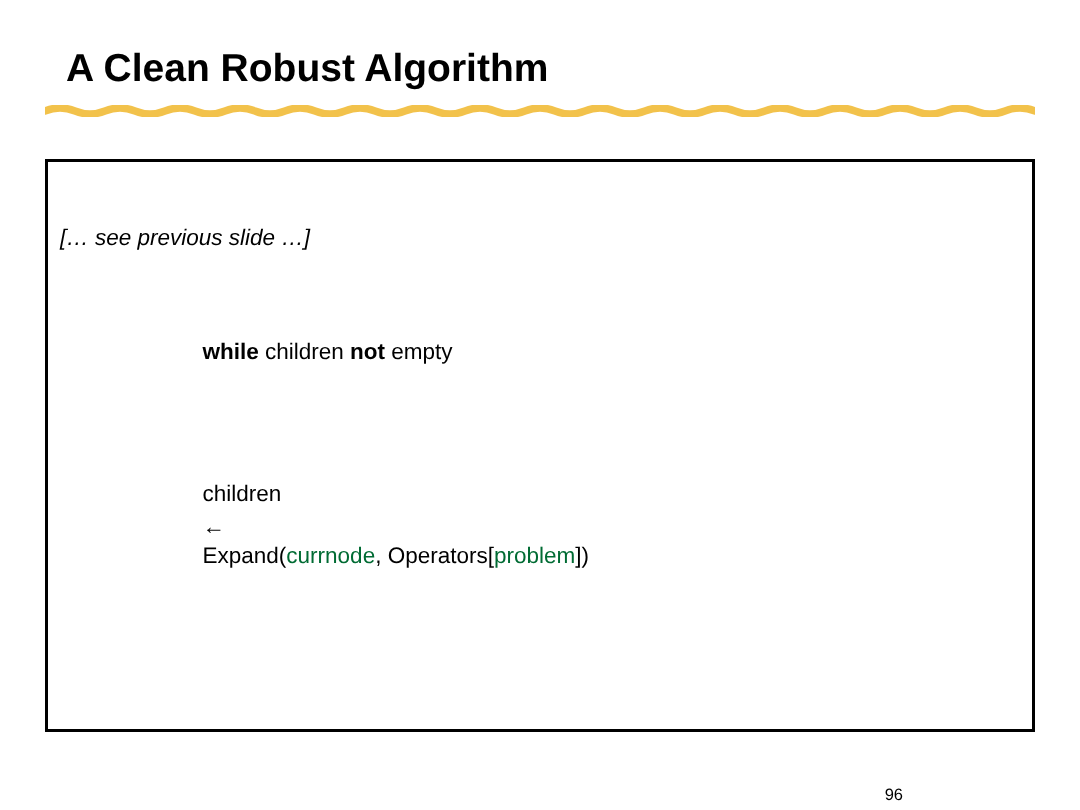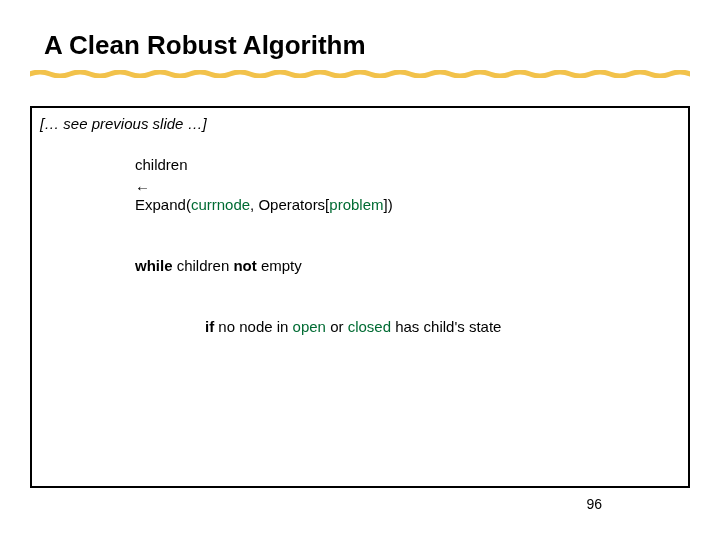--- a/index.html
+++ b/index.html
@@ -45,43 +45,44 @@
     border: 2px solid #000;
     box-sizing: border-box;
     padding: 6px 8px 6px 8px;
   }
   .line {
     font-size: 15px;
     line-height: 1.35;
     white-space: pre;
     font-family: Verdana, Geneva, sans-serif;
     color: #000;
+    margin-top: 35px;
   }
   .i0  { padding-left: 0px; }
   .i1  { padding-left: 70px; }
   .i2  { padding-left: 140px; }
   .i3  { padding-left: 210px; }
   .ital { font-style: italic; }
   .kw { font-weight: bold; }
   .arg { color: #006b33; }
   .arr { display: inline-block; transform: translateY(1px); }
   .footer-left {
     position: absolute;
     left: 280px;
     bottom: 10px;
     font-family: Arial, Helvetica, sans-serif;
     font-size: 13px;
     color: #000;
   }
   .footer-right {
     position: absolute;
     right: 36px;
-    bottom: 28px;
+    bottom: 4px;
     font-family: Arial, Helvetica, sans-serif;
-    font-size: 14px;
+    font-size: 11px;
     color: #000;
   }
 </style>
 </head>
 <body>
 
 <div class="slide">
 
   <div class="title">A Clean Robust Algorithm</div>
 
@@ -89,33 +90,30 @@
     <svg viewBox="0 0 660 8" preserveAspectRatio="none">
       <path d="M0,4 Q10,0 20,4 T40,4 T60,4 T80,4 T100,4 T120,4 T140,4 T160,4 T180,4 T200,4 T220,4 T240,4 T260,4 T280,4 T300,4 T320,4 T340,4 T360,4 T380,4 T400,4 T420,4 T440,4 T460,4 T480,4 T500,4 T520,4 T540,4 T560,4 T580,4 T600,4 T620,4 T640,4 T660,4" stroke="#f2c24b" stroke-width="5" fill="none" stroke-linecap="round"></path>
     </svg>
   </div>
 
   <div class="content-box">
 
     <div class="line i0 ital">[… see previous slide …]</div>
 
     <div class="line i1">
+      <span class="kw">while</span><span> children </span><span class="kw">not</span><span> empty</span>
+    </div>
+
+    <div class="line i1">
       <span>children</span>
       <span class="arr">←</span>
       <span>Expand(</span><span class="arg">currnode</span><span>, Operators[</span><span class="arg">problem</span><span>])</span>
     </div>
 
-    <div class="line i1">
-      <span class="kw">while</span><span> children </span><span class="kw">not</span><span> empty</span>
-    </div>
 
-
-    <div class="line i2">
-      <span class="kw">if</span><span> no node in </span><span class="arg">open</span><span> or </span><span class="arg">closed</span><span> has child's state</span>
-    </div>
 
 
 
     <div class="line i3">
       
     </div>
 
   </div>
 
   <div class="footer-right">96</div>

